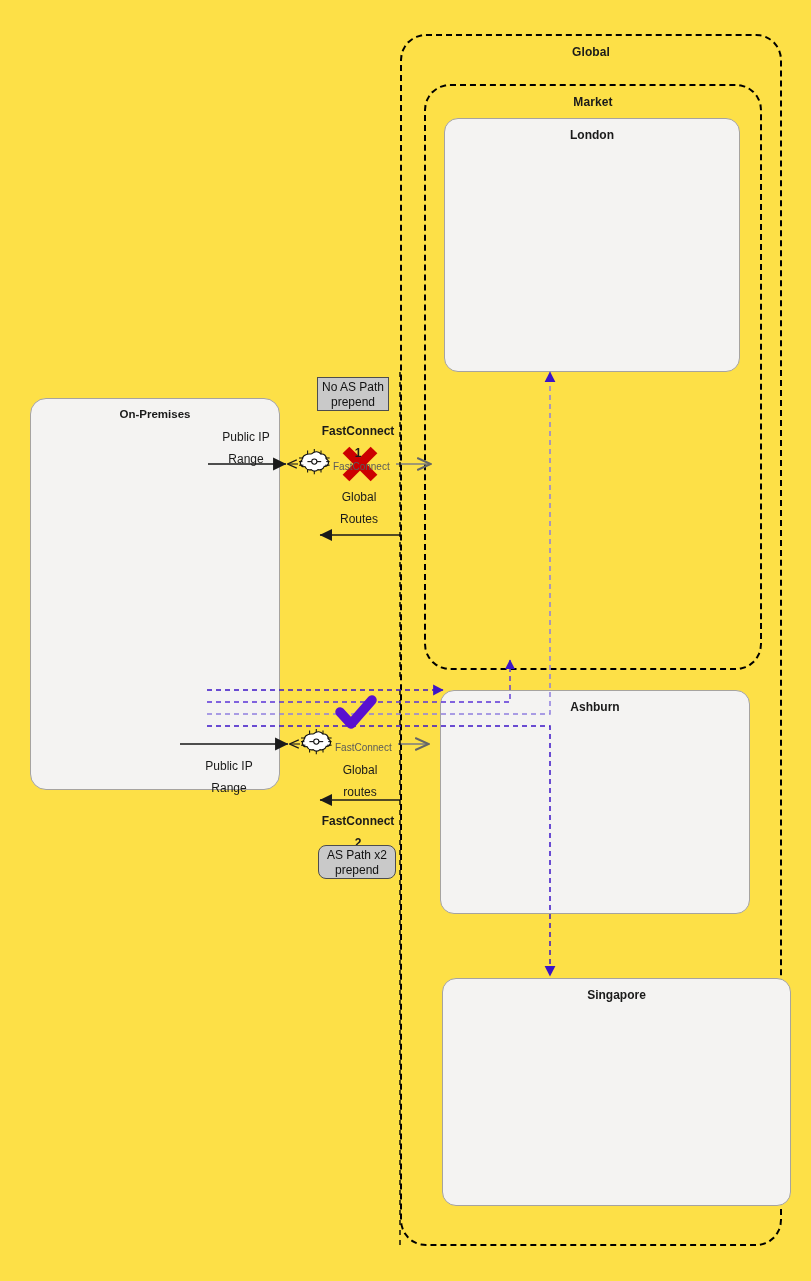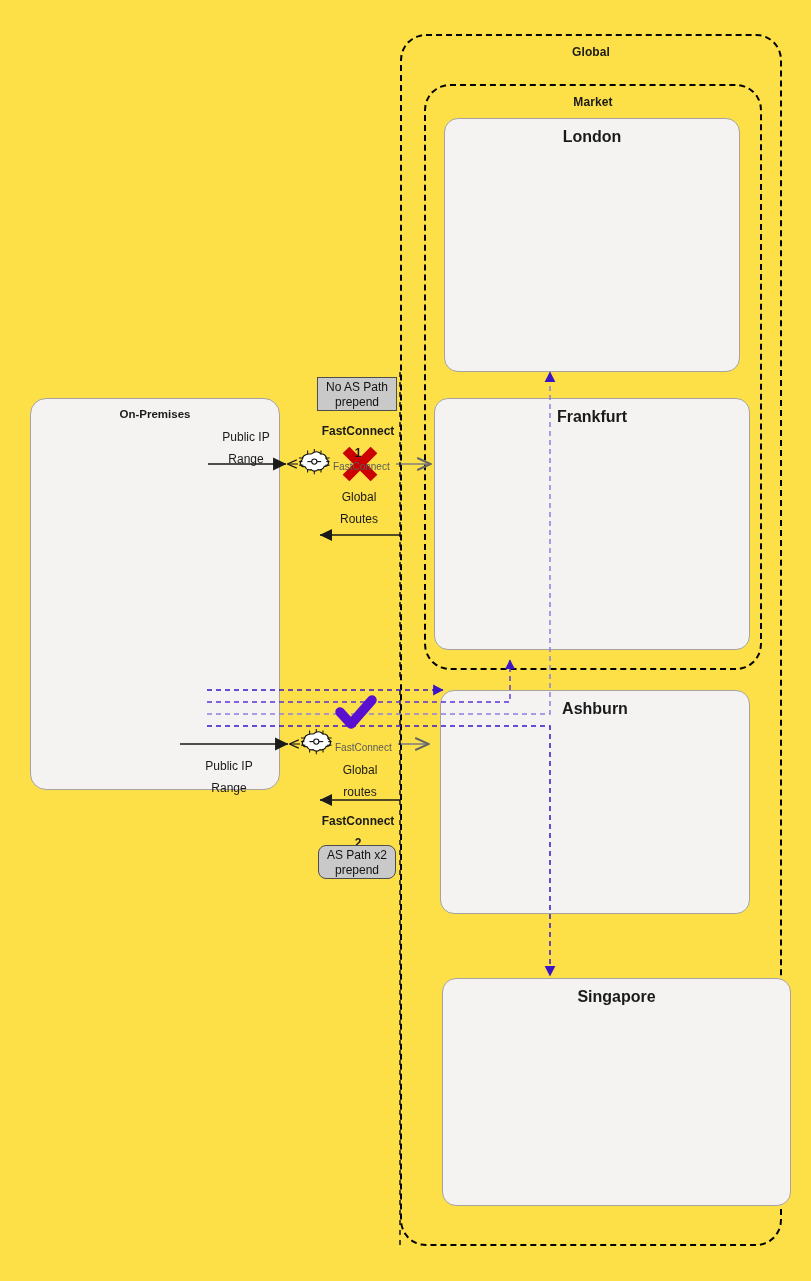--- a/index.html
+++ b/index.html
@@ -4,21 +4,21 @@
 <style>
   html,body{margin:0;padding:0;background:#ffffff;}
   body{font-family:"Liberation Sans","DejaVu Sans",sans-serif;}
   #canvas{position:relative;width:811px;height:1281px;background:#fde047;overflow:hidden;}
   svg.layer{position:absolute;left:0;top:0;width:811px;height:1281px;pointer-events:none;}
 
   .zone{position:absolute;border:2px dashed #000;border-radius:26px;box-sizing:border-box;background:transparent;}
   .zone > .zone-title{position:absolute;left:0;right:0;top:9px;text-align:center;font-size:12px;font-weight:bold;color:#1a1a1a;letter-spacing:.1px;}
 
   .region{position:absolute;background:#f4f3f2;border:1px solid #a6a3a0;border-radius:14px;box-sizing:border-box;}
-  .region > .region-title{position:absolute;left:0;right:0;top:9px;text-align:center;font-size:16px;font-weight:bold;color:#1a1a1a;}
+  .region > .region-title{position:absolute;left:0;right:0;top:9px;text-align:center;font-size:12px;font-weight:bold;color:#1a1a1a;}
 
   .onprem{position:absolute;background:#f4f3f2;border:1px solid #a6a3a0;border-radius:16px;box-sizing:border-box;}
   .onprem > .onprem-title{position:absolute;left:0;right:0;top:9px;text-align:center;font-size:11.5px;font-weight:bold;color:#1a1a1a;}
 
   .lbl{position:absolute;font-size:12px;color:#1a1a1a;text-align:center;line-height:22px;white-space:pre-line;}
   .lbl.bold{font-weight:bold;font-size:12px;}
   .lbl.small{font-size:10px;color:#5a5a5a;}
 
   .tagbox{position:absolute;background:#c9c9c9;border:1px solid #4d4d4d;box-sizing:border-box;
           font-size:12px;color:#111;text-align:center;line-height:15px;padding:2px 3px;white-space:pre-line;}
@@ -33,23 +33,20 @@
   </div>
 
   <div class="zone" style="left:424px;top:84px;width:338px;height:586px;">
     <div class="zone-title">Market</div>
   </div>
 
   <div class="region" style="left:444px;top:118px;width:296px;height:254px;">
     <div class="region-title">London</div>
   </div>
 
-  <div class="region" style="left:434px;top:398px;width:316px;height:252px;">
-    <div class="region-title">Frankfurt</div>
-  </div>
 
   <div class="region" style="left:440px;top:690px;width:310px;height:224px;">
     <div class="region-title">Ashburn</div>
   </div>
 
   <div class="region" style="left:442px;top:978px;width:349px;height:228px;">
     <div class="region-title">Singapore</div>
   </div>
 
   <div class="onprem" style="left:30px;top:398px;width:250px;height:392px;">
@@ -168,21 +165,21 @@
     <g stroke="#cc0000" stroke-width="9.5" stroke-linecap="butt">
       <line x1="346" y1="450" x2="374" y2="478"></line>
       <line x1="374" y1="450" x2="346" y2="478"></line>
     </g>
 
     <g>
       <path d="M340,712 L351,724 L372,700" fill="none" stroke="#5910d0" stroke-width="9.5" stroke-linecap="round" stroke-linejoin="round"></path>
     </g>
   </svg>
 
-  <div class="tagbox" style="left:317px;top:377px;width:80px;height:34px;">No AS Path
+  <div class="tagbox" style="left:317px;top:377px;width:72px;height:34px;">No AS Path
 prepend</div>
 
   <div class="lbl bold" style="left:310px;top:420px;width:96px;">FastConnect
 1</div>
 
   <div class="lbl small" style="left:333px;top:456px;width:66px;text-align:left;">FastConnect</div>
 
   <div class="lbl" style="left:207px;top:426px;width:78px;">Public IP
 Range</div>
 

